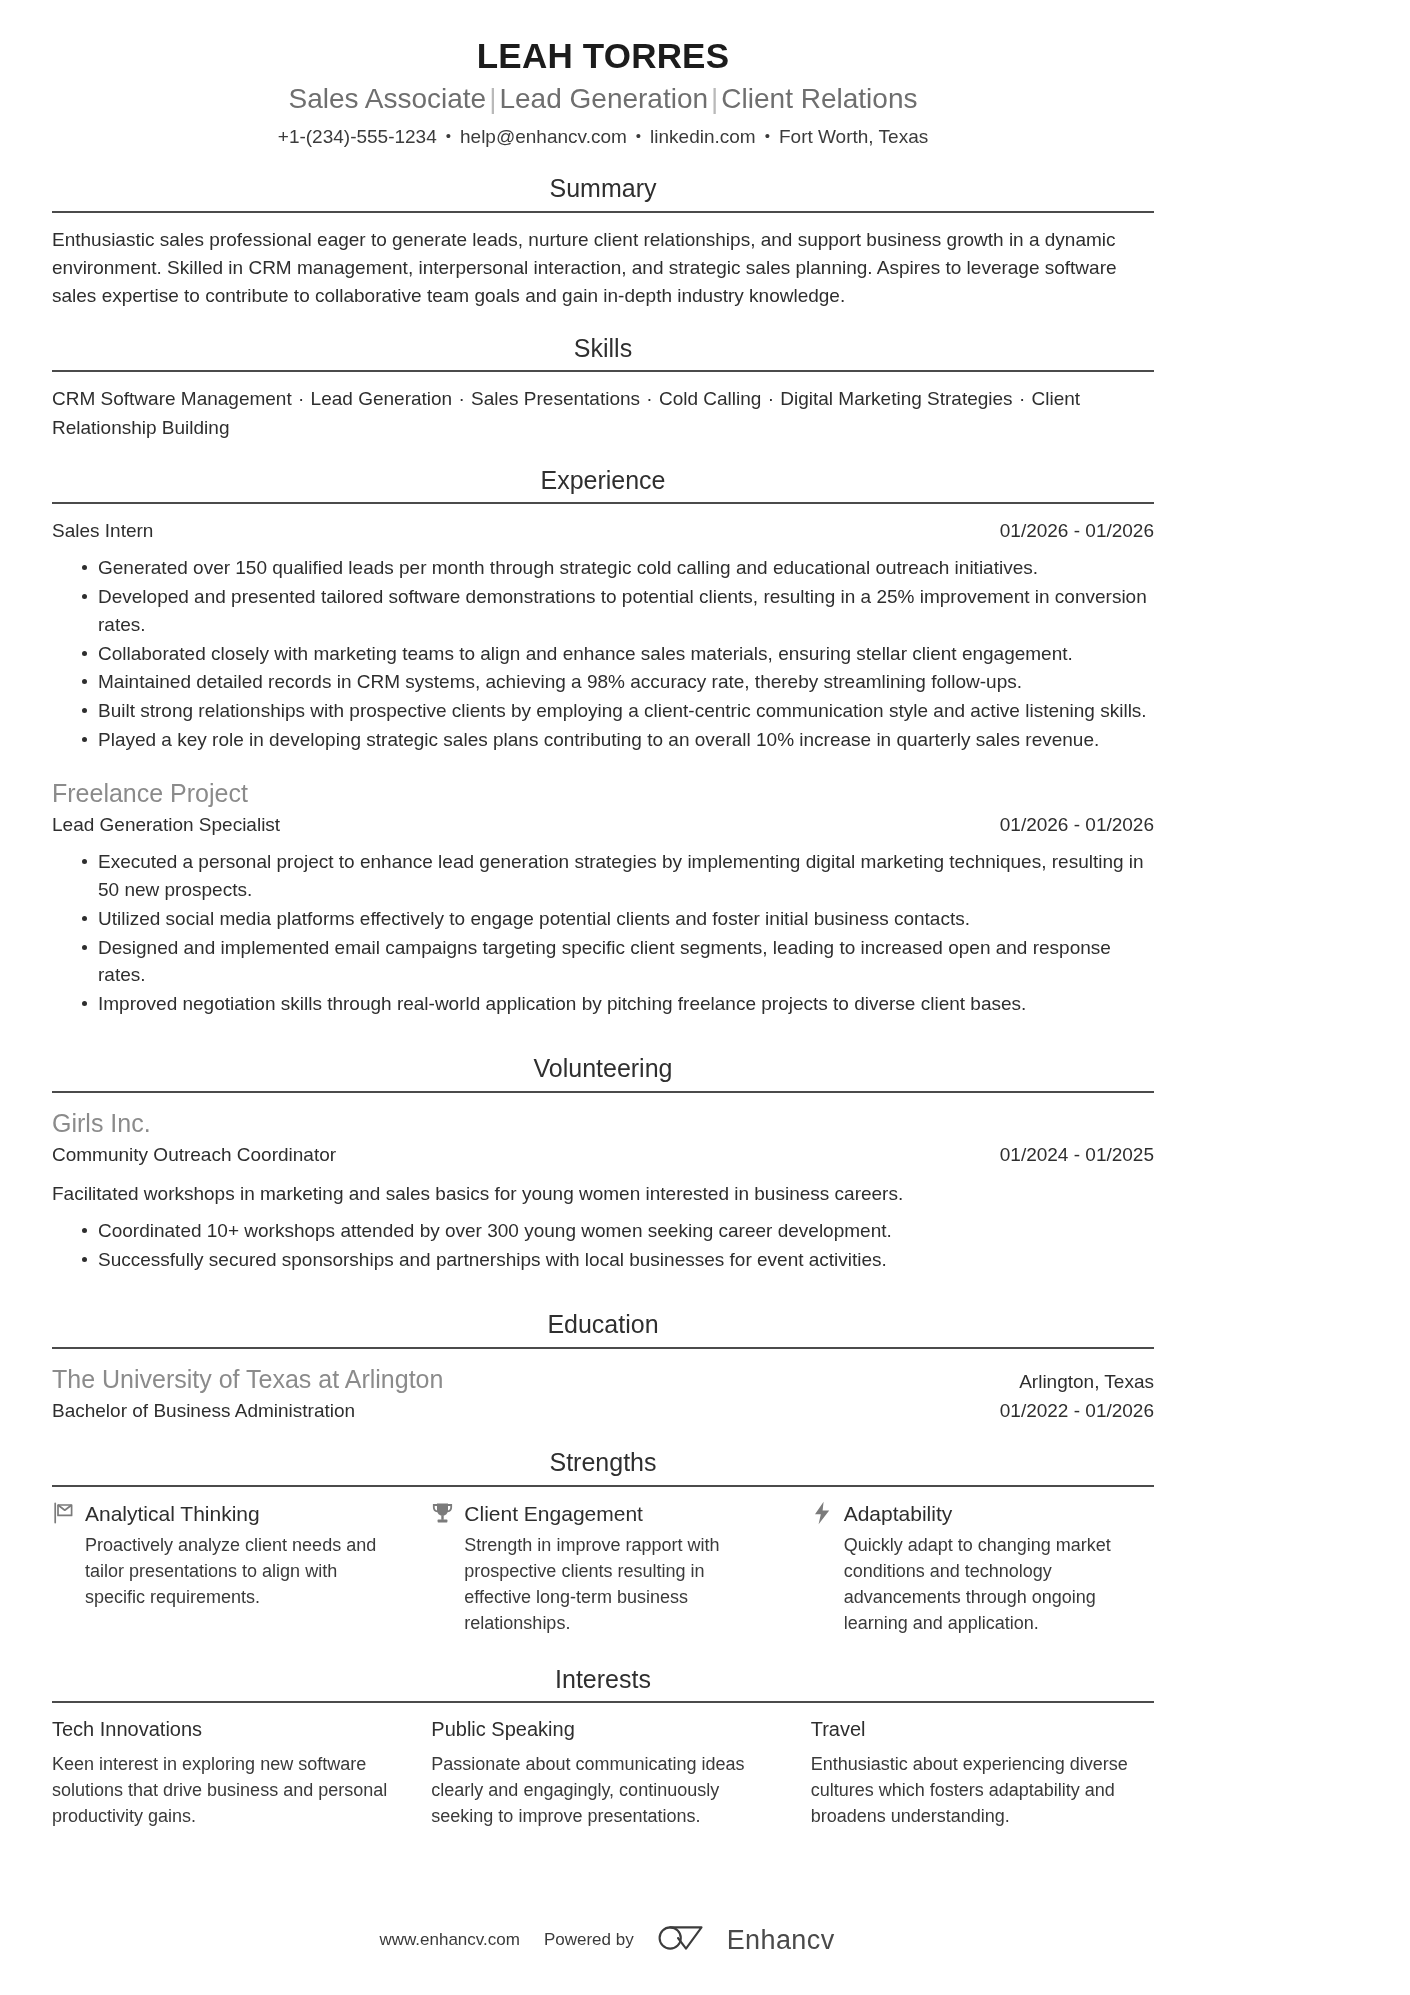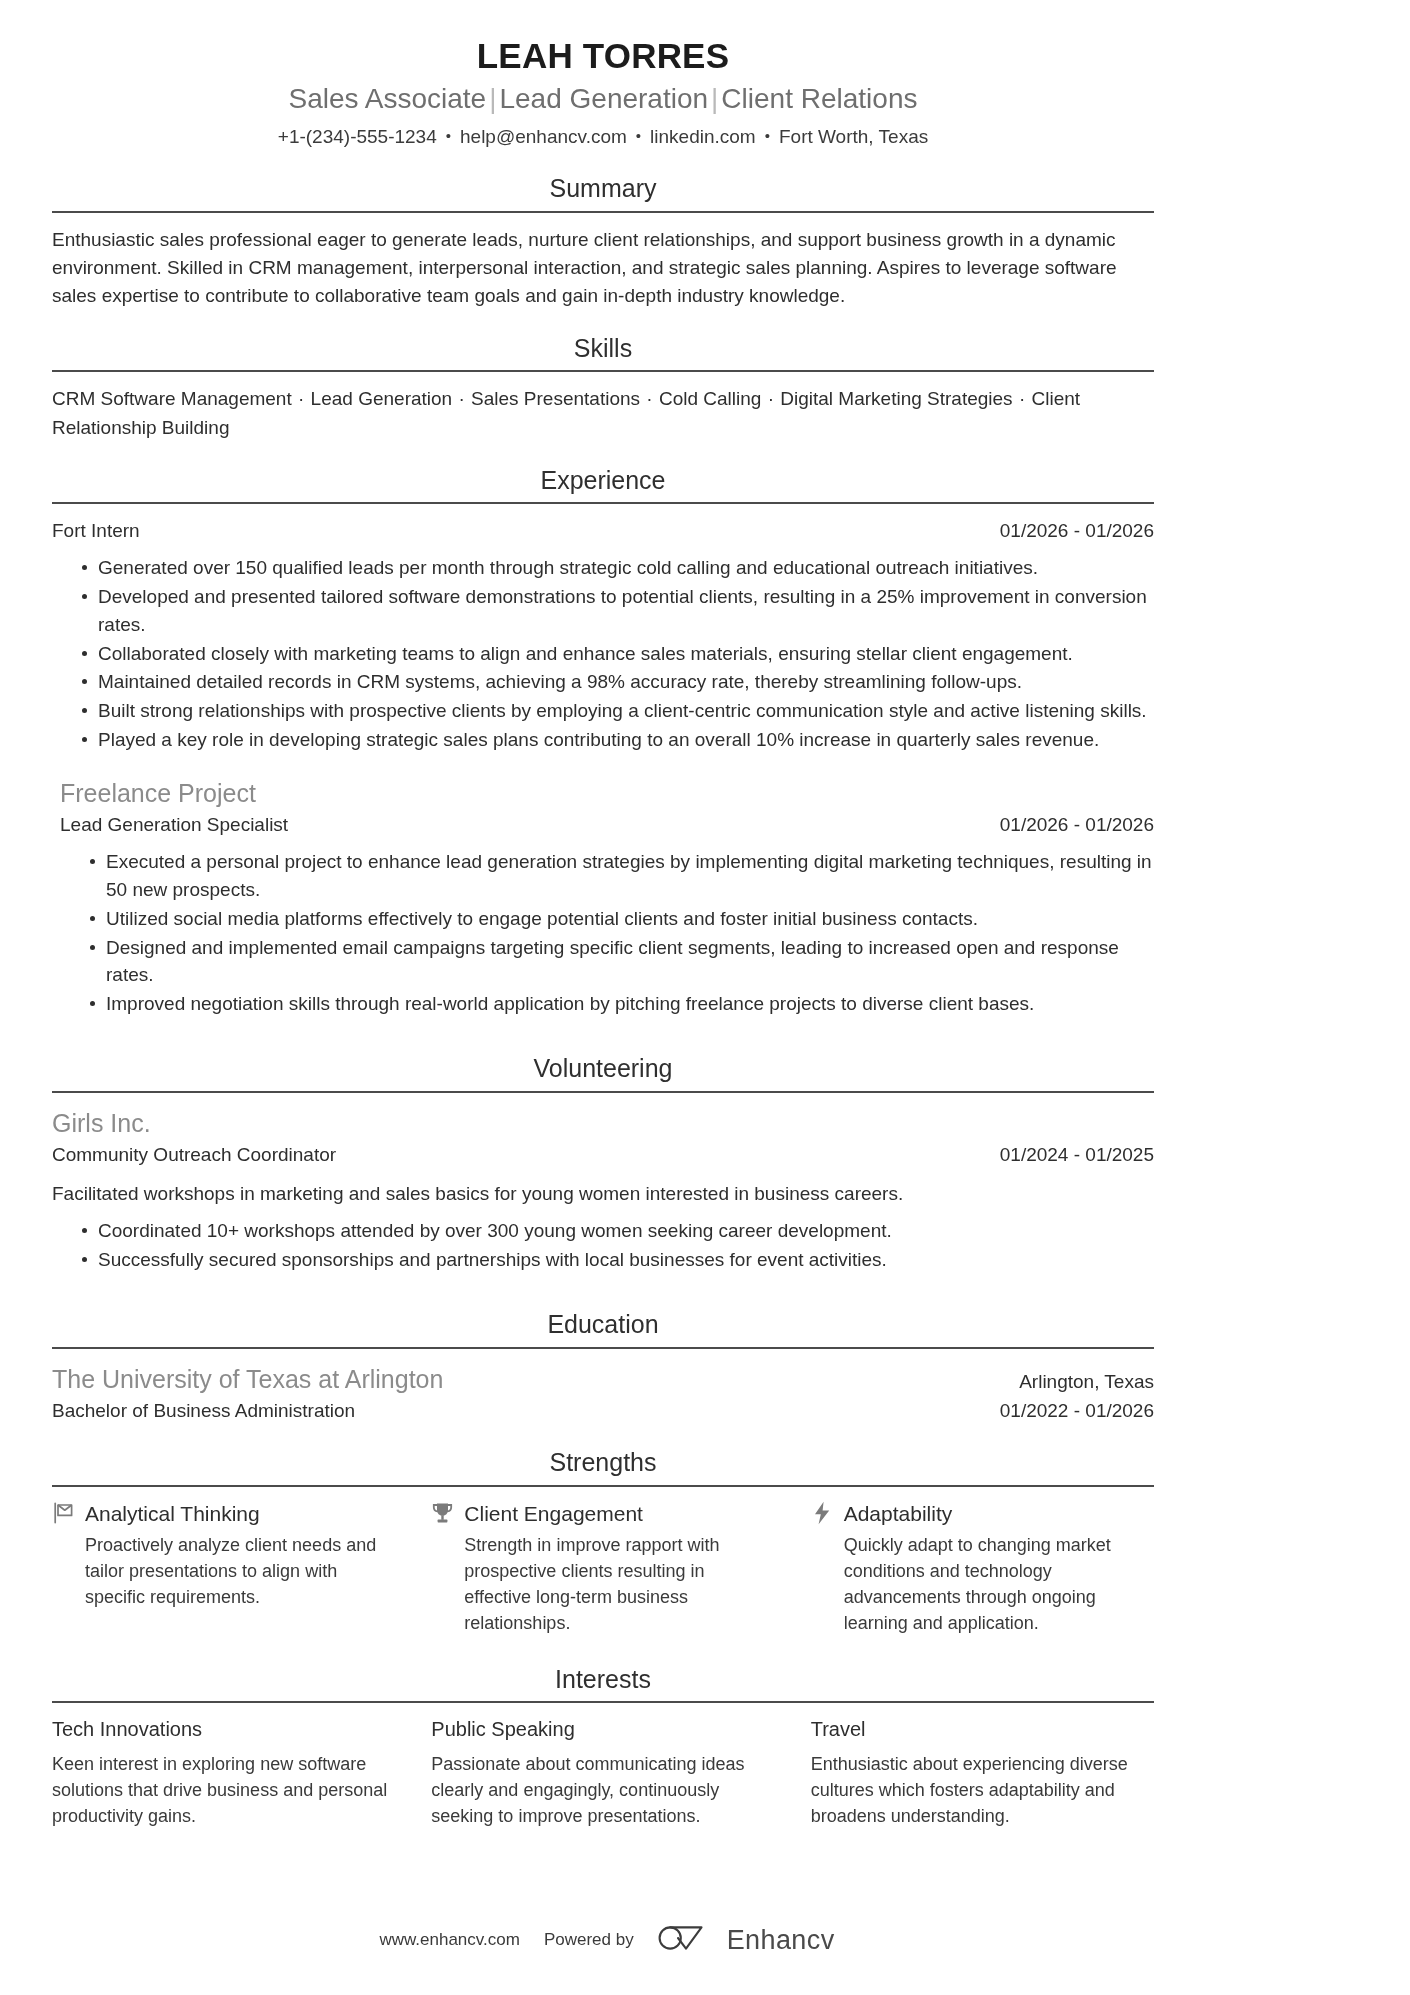--- a/index.html
+++ b/index.html
@@ -89,21 +89,21 @@
 
   .skills-line {
     font-size: 19px;
     line-height: 1.48;
     color: #2e2e2e;
   }
   .skills-line .sep { color: #2e2e2e; padding: 0 1px; }
 
   
   .entry { margin-bottom: 4px; }
-  .entry + .entry { margin-top: 22px; margin-left: 8px; }
+  .entry + .entry { margin-top: 22px; }
 
   .row {
     display: flex;
     justify-content: space-between;
     align-items: baseline;
     gap: 20px;
   }
 
   .org {
     font-size: 25px;
@@ -280,21 +280,21 @@
     <hr class="sec-rule">
     <div class="skills-line" id="skills-line"><span>CRM Software Management</span><span class="sep"> · </span><span>Lead Generation</span><span class="sep"> · </span><span>Sales Presentations</span><span class="sep"> · </span><span>Cold Calling</span><span class="sep"> · </span><span>Digital Marketing Strategies</span><span class="sep"> · </span><span>Client Relationship Building</span></div>
   </div>
 
   <div class="section">
     <div class="sec-title">Experience</div>
     <hr class="sec-rule">
     <div id="experience-entries">
         <div class="entry">
           <div class="row">
-            <div class="role">Fort Intern</div>
+            <div class="role">Sales Intern</div>
             <div class="dates">01/2026 - 01/2026</div>
           </div>
           <ul class="bullets">
             <li>Generated over 150 qualified leads per month through strategic cold calling and educational outreach initiatives.</li>
             <li>Developed and presented tailored software demonstrations to potential clients, resulting in a 25% improvement in conversion rates.</li>
             <li>Collaborated closely with marketing teams to align and enhance sales materials, ensuring stellar client engagement.</li>
             <li>Maintained detailed records in CRM systems, achieving a 98% accuracy rate, thereby streamlining follow-ups.</li>
             <li>Built strong relationships with prospective clients by employing a client-centric communication style and active listening skills.</li>
             <li>Played a key role in developing strategic sales plans contributing to an overall 10% increase in quarterly sales revenue.</li>
           </ul>

